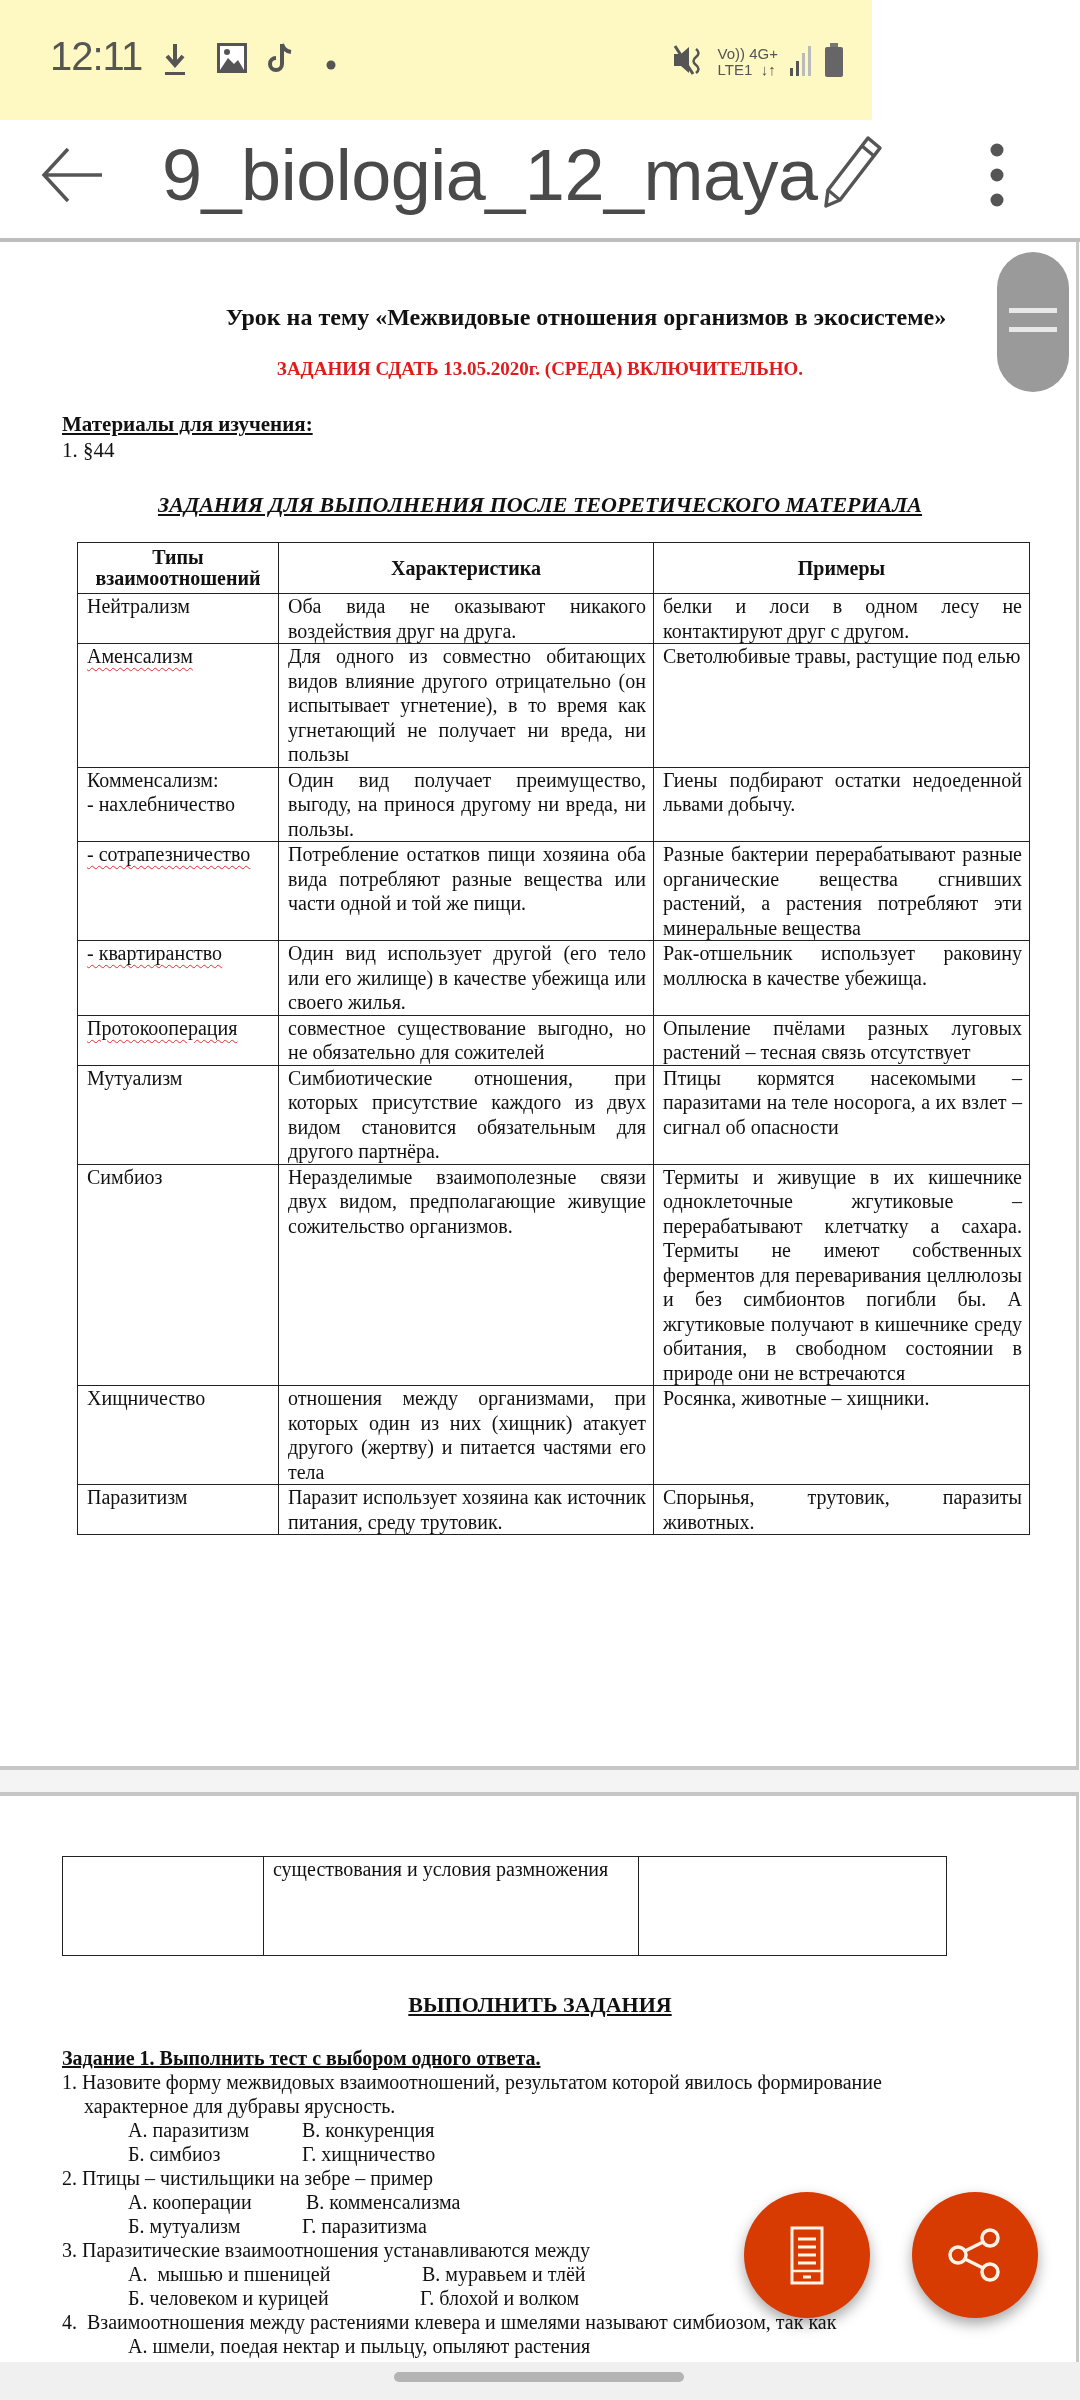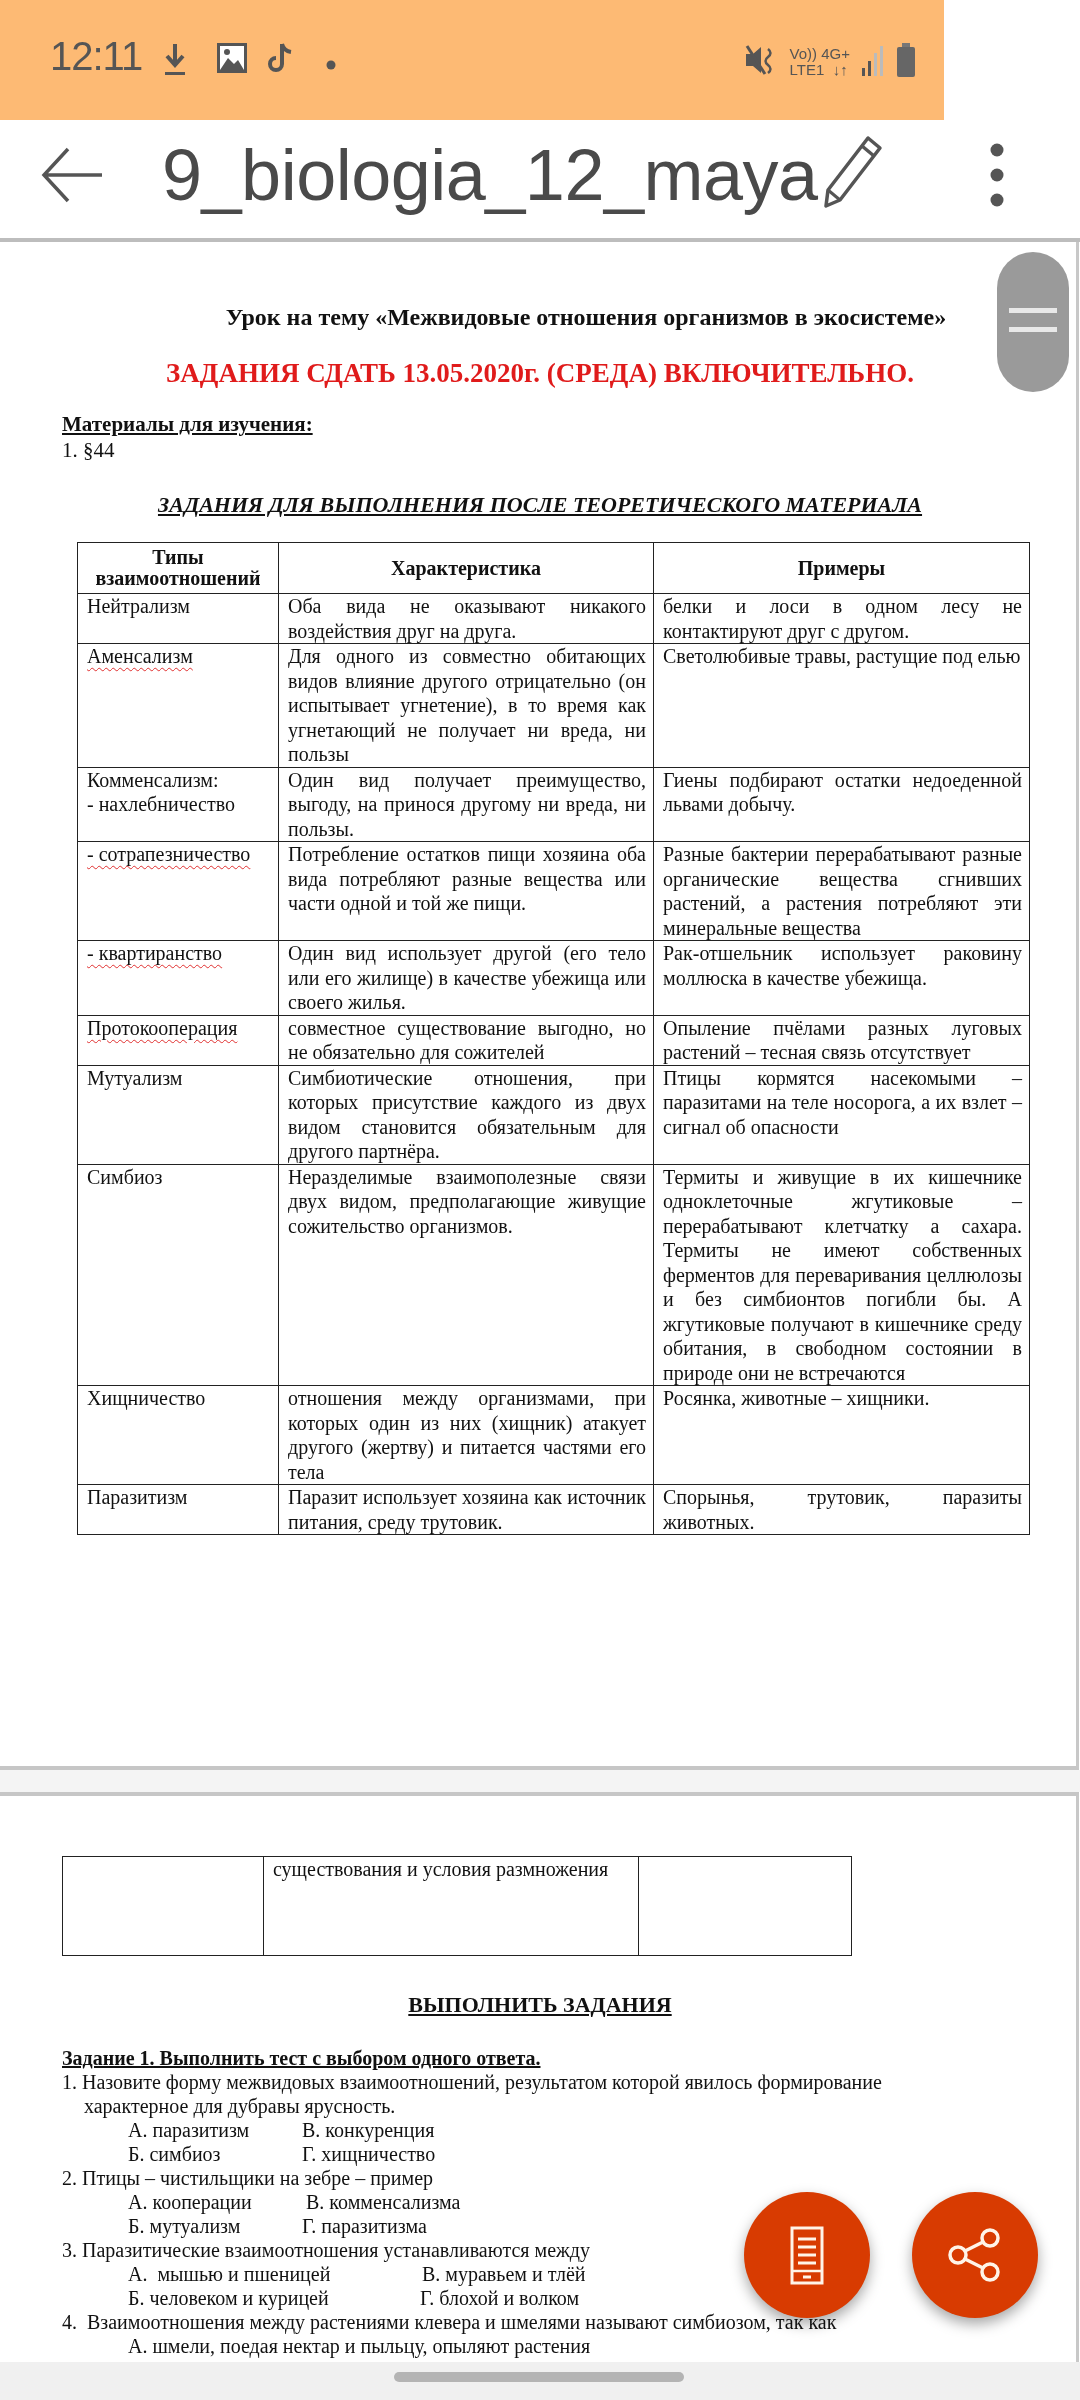--- a/index.html
+++ b/index.html
@@ -1,47 +1,47 @@
 <!DOCTYPE html>
 <html><head>
 <meta charset="utf-8">
 <style>
   html, body { margin:0; padding:0; }
   body { width:1080px; height:2400px; overflow:hidden; background:#ffffff; position:relative; font-family:"Liberation Serif", serif; color:#111; }
-  .statusbar { position:absolute; left:0; top:0; width:944px; height:120px; background:#fdba74; }
+  .statusbar { position:absolute; left:0; top:0; width:872px; height:120px; background:#fef9c3; }
   .status-time { position:absolute; left:50px; top:34px; font-family:"Liberation Sans", sans-serif; font-size:40px; color:#555; letter-spacing:-1px; }
   .sb-icon { position:absolute; top:42px; }
   .status-right { position:absolute; right:28px; top:40px; height:44px; display:flex; align-items:center; gap:12px; }
   .net-text { font-family:"Liberation Sans", sans-serif; font-size:15px; color:#555; line-height:16px; text-align:left; }
 
   .toolbar { position:absolute; left:0; top:120px; width:1080px; height:118px; background:#fff; }
   .toolbar-title { position:absolute; left:162px; top:14px; font-family:"Liberation Sans", sans-serif; font-size:72px; color:#4a4a4a; letter-spacing:-0.5px; }
   .tb-btn { position:absolute; cursor:pointer; }
   .divider-top { position:absolute; left:0; top:238px; width:1080px; height:4px; background:#bdbdbd; }
 
   .page { position:absolute; left:0; width:1076px; background:#fff; border-right:3px solid #c8c8c8; }
   .page1 { top:242px; height:1524px; border-bottom:4px solid #c6c6c6; }
   .gap { position:absolute; left:0; top:1770px; width:1080px; height:22px; background:#f4f4f4; }
   .page2 { top:1792px; height:570px; border-top:4px solid #c6c6c6; }
 
   .doc-title { position:absolute; left:0; width:1080px; top:62px; text-align:center; font-weight:bold; font-size:24px;padding-left:46px; }
-  .doc-deadline { position:absolute; left:0; width:1080px; top:116px; text-align:center; font-weight:bold; font-size:27px; color:#e01b1b; }
+  .doc-deadline { position:absolute; left:0; width:1080px; top:116px; text-align:center; font-weight:bold; font-size:19px; color:#e01b1b; }
   .materials-label { position:absolute; left:62px; top:170px; font-weight:bold; font-size:21px; text-decoration:underline; }
   .materials-item { position:absolute; left:62px; top:196px; font-size:21px; }
   .tasks-heading { position:absolute; left:0; width:1080px; top:250px; text-align:center; font-weight:bold; font-style:italic; font-size:22px; text-decoration:underline; }
 
   table.rel { position:absolute; left:62px; top:300px; width:953px; border-collapse:collapse; font-size:20px; line-height:24.5px;margin-left:15px; }
   table.rel td, table.rel th { border:1.5px solid #222; vertical-align:top; padding:0 7px 0 9px; }
   table.rel th { font-weight:bold; text-align:center; vertical-align:middle; font-size:20px; line-height:21px; padding:2px 4px; }
   .c1 { width:184px; }
   .c2 { width:358px; }
   .just { text-align:justify; text-align-last:auto; }
   .sp { text-decoration:underline wavy #e03030; text-decoration-thickness:1px; text-underline-offset:4px; }
 
-  table.rel2 { position:absolute; left:62px; top:60px; width:790px; border-collapse:collapse; font-size:20px; line-height:24.5px; }
+  table.rel2 { position:absolute; left:62px; top:60px; width:885px; border-collapse:collapse; font-size:20px; line-height:24.5px; }
   table.rel2 td { border:1.5px solid #222; vertical-align:top; padding:0 7px 0 9px; height:98px; }
 
   .tasks-title { position:absolute; left:0; width:1080px; top:196px; text-align:center; font-weight:bold; font-size:22px; text-decoration:underline; }
   .q { position:absolute; left:62px; font-size:20px; line-height:24px; white-space:nowrap; }
   .q-head { font-weight:bold; text-decoration:underline; }
   .opt { position:absolute; font-size:20px; line-height:24px; white-space:nowrap; }
 
   .scroll-handle { position:absolute; left:997px; top:252px; width:72px; height:140px; background:#9a9a9a; border-radius:36px; cursor:pointer; }
   .scroll-handle .bar { position:absolute; left:12px; width:48px; height:5px; background:#e8e8e8; }
 

